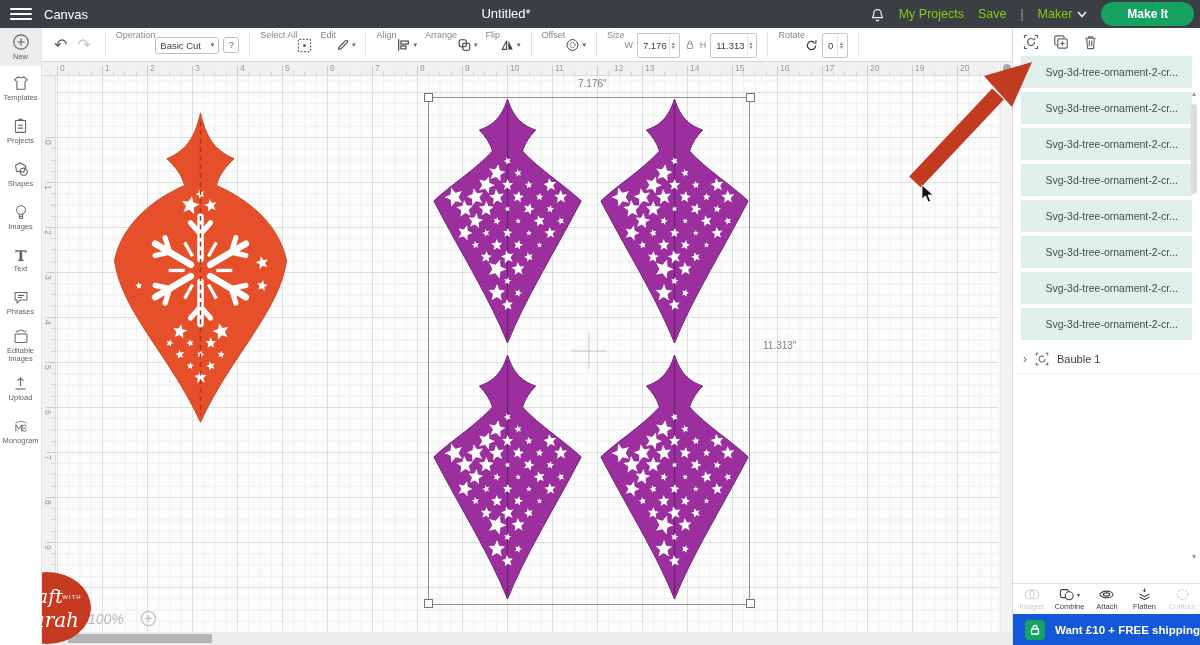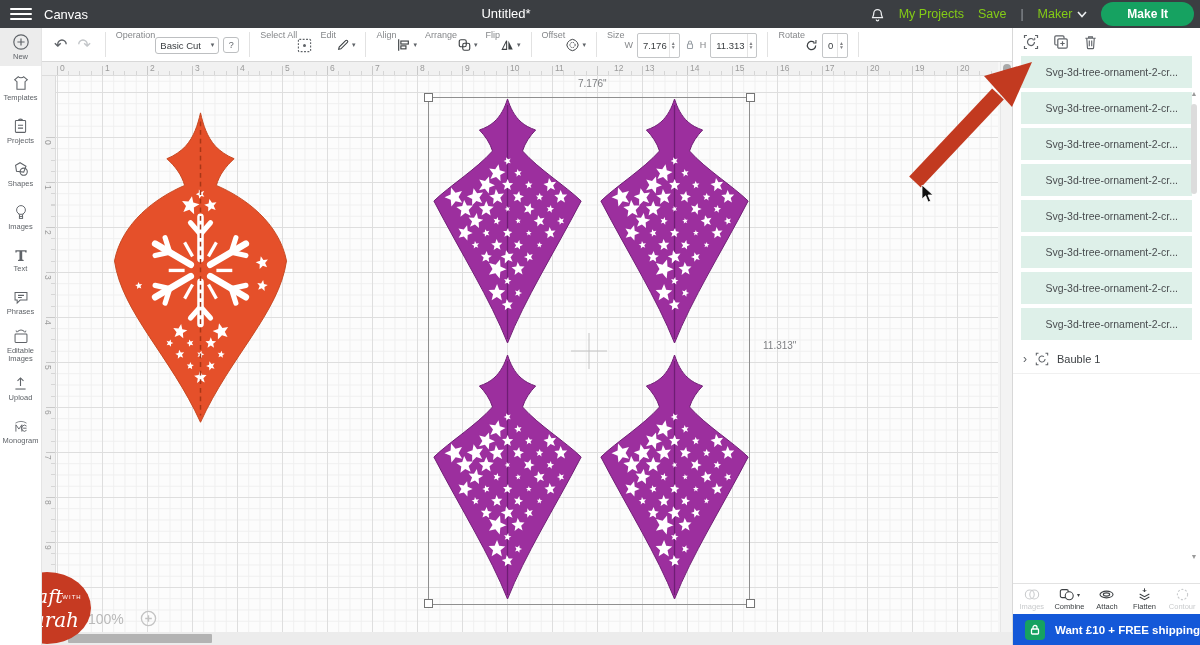--- a/index.html
+++ b/index.html
@@ -67,21 +67,21 @@
      background-size:45px 45px,45px 45px,11.25px 11.25px,11.25px 11.25px;
      background-position:1px 16px,1px 16px,1px 4.75px,1px 4.75px; }
   .artwork { position:absolute; left:0; top:0; z-index:4; }
   .selbox { position:absolute; left:386px; top:35px; width:322px; height:508px; border:1px solid #8f8f8f; z-index:3; }
   .handle { position:absolute; width:9px; height:9px; background:#fff; border:1px solid #757575; z-index:7; }
   .dim-label { position:absolute; font-size:10px; color:#7d7f82; z-index:8; }
   .vscroll { position:absolute; right:0; top:0; width:12px; height:570px; background:#f3f3f3; border-left:1px solid #e6e6e6; z-index:9; }
   .vscroll .thumb { position:absolute; left:2px; top:2px; width:8px; height:22px; background:#a9a9a9; border-radius:4px; }
   .hscroll { position:absolute; left:0; bottom:0; width:970px; height:13px; background:#ececec; z-index:9; }
   .hscroll .thumb { position:absolute; left:26px; top:2px; width:144px; height:9px; background:#b3b3b3; border-radius:1px; }
-  .zoomctl { position:absolute; left:46px; bottom:18px; display:flex; align-items:flex-end; gap:16px; z-index:10; color:#bdbdbd; }
+  .zoomctl { position:absolute; left:46px; bottom:18px; display:flex; align-items:flex-end; gap:16px; z-index:10; color:#bdbdbd;font-style:italic; }
   .zoomctl .pct { font-size:14px; color:#b9b9b9; }
   .logo { position:absolute; left:2px; bottom:0px; width:90px; height:76px; z-index:15; }
 
   
   .panel { position:absolute; left:1012px; top:28px; width:188px; height:617px; background:#fff; border-left:1px solid #d8d8d8; z-index:20; }
   .ptabs { height:34px; border-bottom:1px solid #e2e2e2; display:flex; }
   .ptab { padding:0 12px; display:flex; align-items:center; font-size:12.5px; color:#9aa0a6; cursor:pointer; position:relative; }
   .ptab.active { color:#169b62; font-weight:bold; }
   .ptab.active::after { content:""; position:absolute; left:0; right:0; bottom:-1px; height:3px; background:#169b62; }
   .picons { height:28px; display:flex; align-items:center; gap:14px; padding:0 10px; }

